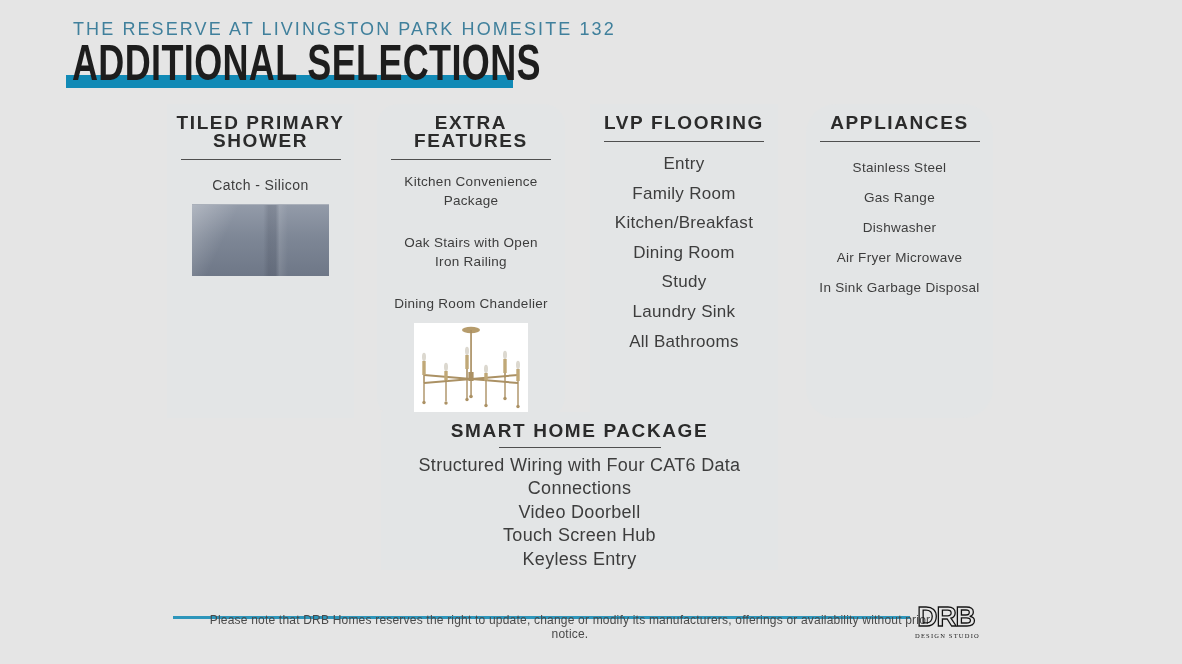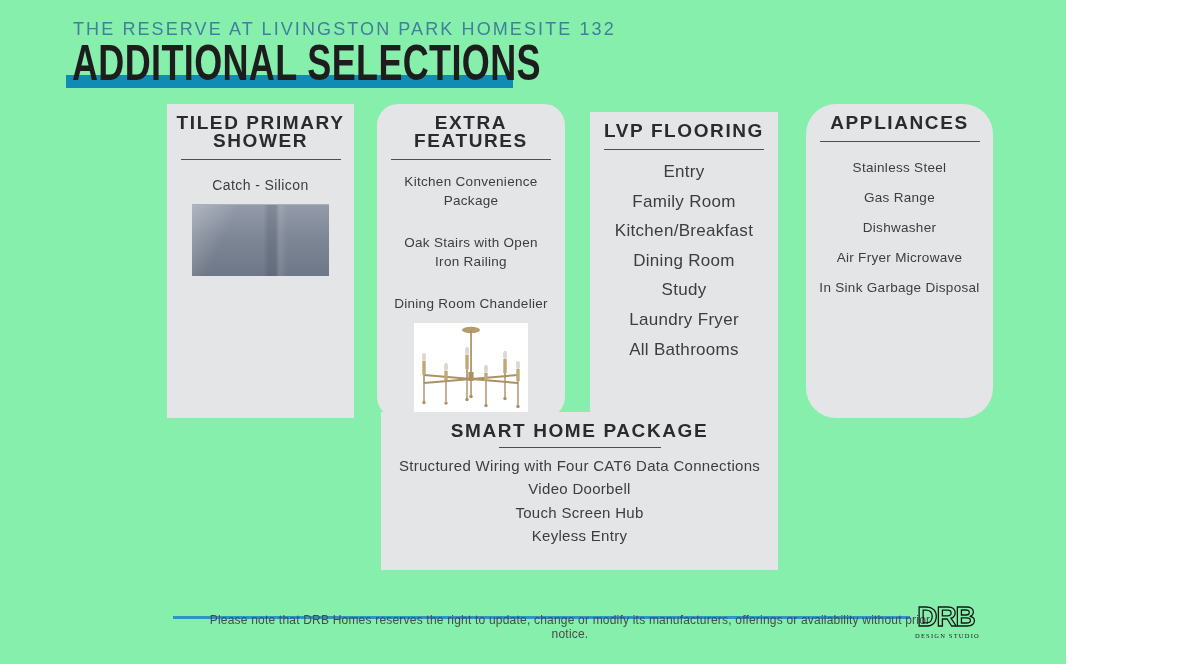--- a/index.html
+++ b/index.html
@@ -12,21 +12,21 @@
     --footer-line:#2e96bb;
     --brass:#ab9164;
     --brass-light:#c0a877;
   }
   *{margin:0;padding:0;box-sizing:border-box;}
   html,body{background:#ffffff;}
   body{
     font-family:"Liberation Sans", sans-serif;
     width:1182px;height:664px;position:relative;overflow:hidden;
   }
-  .slide{position:relative;width:1066px;height:664px;background:#86efac;}
+  .slide{position:relative;width:1182px;height:664px;background:#e5e5e5;}
 
   
   .community-title{
     position:absolute;left:73px;top:19px;
     font-size:18px;font-weight:500;letter-spacing:2.1px;
     color:var(--title-teal);white-space:nowrap;
   }
   .accent-bar{
     position:absolute;left:66px;top:75px;width:447px;height:13px;
     background:var(--accent-bar);z-index:0;
@@ -44,21 +44,21 @@
     text-align:center;color:var(--body-text);
   }
   .panel-title{
     margin-top:10px;font-size:19px;font-weight:bold;
     letter-spacing:1.6px;color:var(--heading-text);line-height:18px;
   }
   .panel-rule{width:160px;height:1px;background:var(--rule-dark);margin:9px auto 0;}
 
   #panel-shower{left:167px;top:104px;width:187px;height:314px;}
   #panel-extra{left:377px;top:104px;width:188px;height:314px;border-radius:21px;}
-  #panel-lvp{left:590px;top:112px;width:188px;height:314px;}
+  #panel-lvp{left:590px;top:104px;width:188px;height:314px;}
   #panel-appliances{left:806px;top:104px;width:187px;height:314px;border-radius:30px;}
   #panel-smart{left:381px;top:412px;width:397px;height:158px;}
 
   .shower-lines{margin-top:17px;font-size:14px;line-height:17px;letter-spacing:0.4px;}
   .tile-swatch{
     width:137px;height:72px;margin:10px auto 0;
     background:
       linear-gradient(90deg, rgba(255,255,255,0) 52%, rgba(35,40,55,0.16) 56%, rgba(35,40,55,0.14) 61%, rgba(255,255,255,0.10) 64%, rgba(255,255,255,0) 70%),
       linear-gradient(115deg, rgba(255,255,255,0.28) 0%, rgba(255,255,255,0) 28%),
       linear-gradient(180deg,#939ba9 0%,#7e8796 45%,#6e7787 100%);
@@ -72,21 +72,21 @@
   #panel-extra .feature-item:first-child{margin-top:12px;}
   .chandelier-box{width:114px;height:99px;background:#ffffff;margin:10px auto 0;}
 
   #panel-lvp .list-stack{margin-top:7px;}
   #panel-lvp .list-line{line-height:29.6px;font-size:17px;letter-spacing:0.3px;}
   #panel-appliances .list-stack{margin-top:11px;}
   #panel-appliances .list-line{line-height:30px;font-size:13.5px;letter-spacing:0.3px;}
 
   #panel-smart .panel-rule{width:162px;margin-top:7px;}
   #panel-smart .list-stack{margin-top:6px;}
-  #panel-smart .list-line{line-height:23.4px;font-size:15px;letter-spacing:0.3px;}
+  #panel-smart .list-line{line-height:23.4px;font-size:18px;letter-spacing:0.3px;}
 
   
   .footer-rule{position:absolute;left:173px;top:616px;width:737px;height:3px;background:var(--footer-line);}
   .disclaimer{
     position:absolute;left:200px;top:613px;width:740px;text-align:center;
     font-size:12px;color:#4a4a4a;letter-spacing:0.2px;
   }
   .logo{position:absolute;left:915px;top:602px;width:62px;text-align:center;}
   .logo-sub{
     font-family:"Liberation Serif", serif;font-size:6.5px;letter-spacing:1.2px;
@@ -171,21 +171,21 @@
 
   <div class="panel" id="panel-lvp">
     <div class="panel-title">LVP FLOORING</div>
     <div class="panel-rule"></div>
     <div class="list-stack">
         <div class="list-line">Entry</div>
         <div class="list-line">Family Room</div>
         <div class="list-line">Kitchen/Breakfast</div>
         <div class="list-line">Dining Room</div>
         <div class="list-line">Study</div>
-        <div class="list-line">Laundry Fryer</div>
+        <div class="list-line">Laundry Sink</div>
         <div class="list-line">All Bathrooms</div>
       </div>
   </div>
 
   <div class="panel" id="panel-appliances">
     <div class="panel-title">APPLIANCES</div>
     <div class="panel-rule"></div>
     <div class="list-stack">
         <div class="list-line">Stainless Steel</div>
         <div class="list-line">Gas Range</div>

